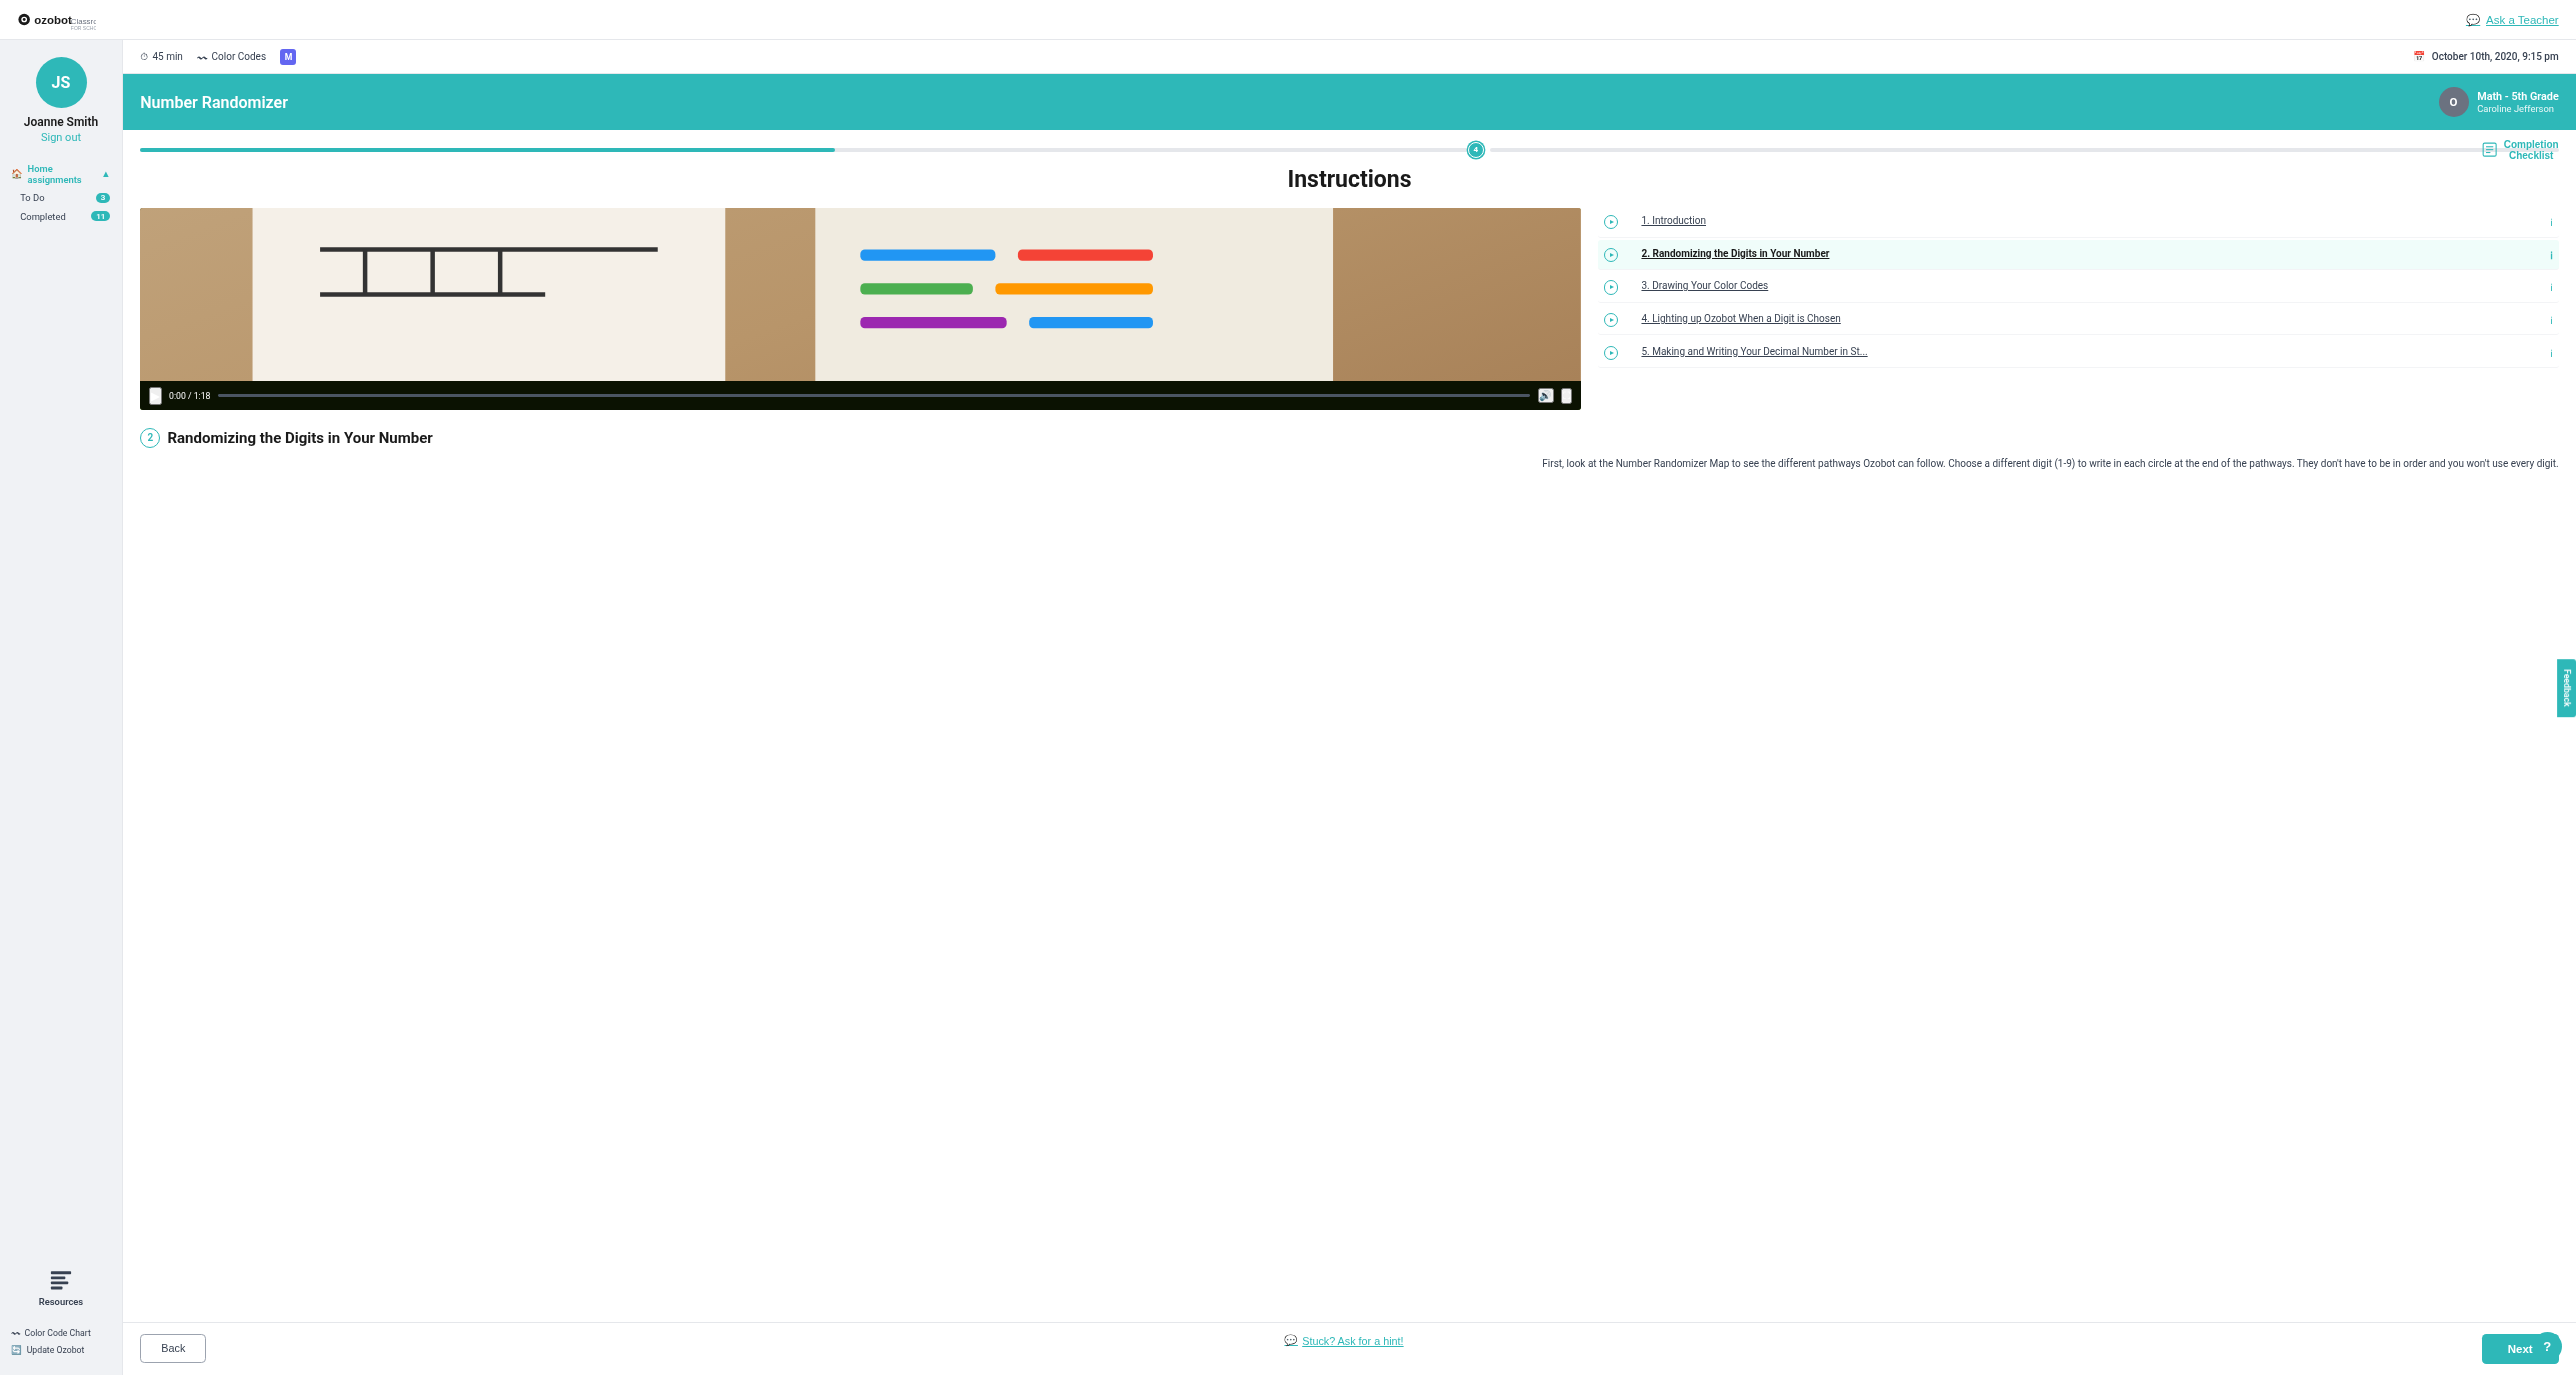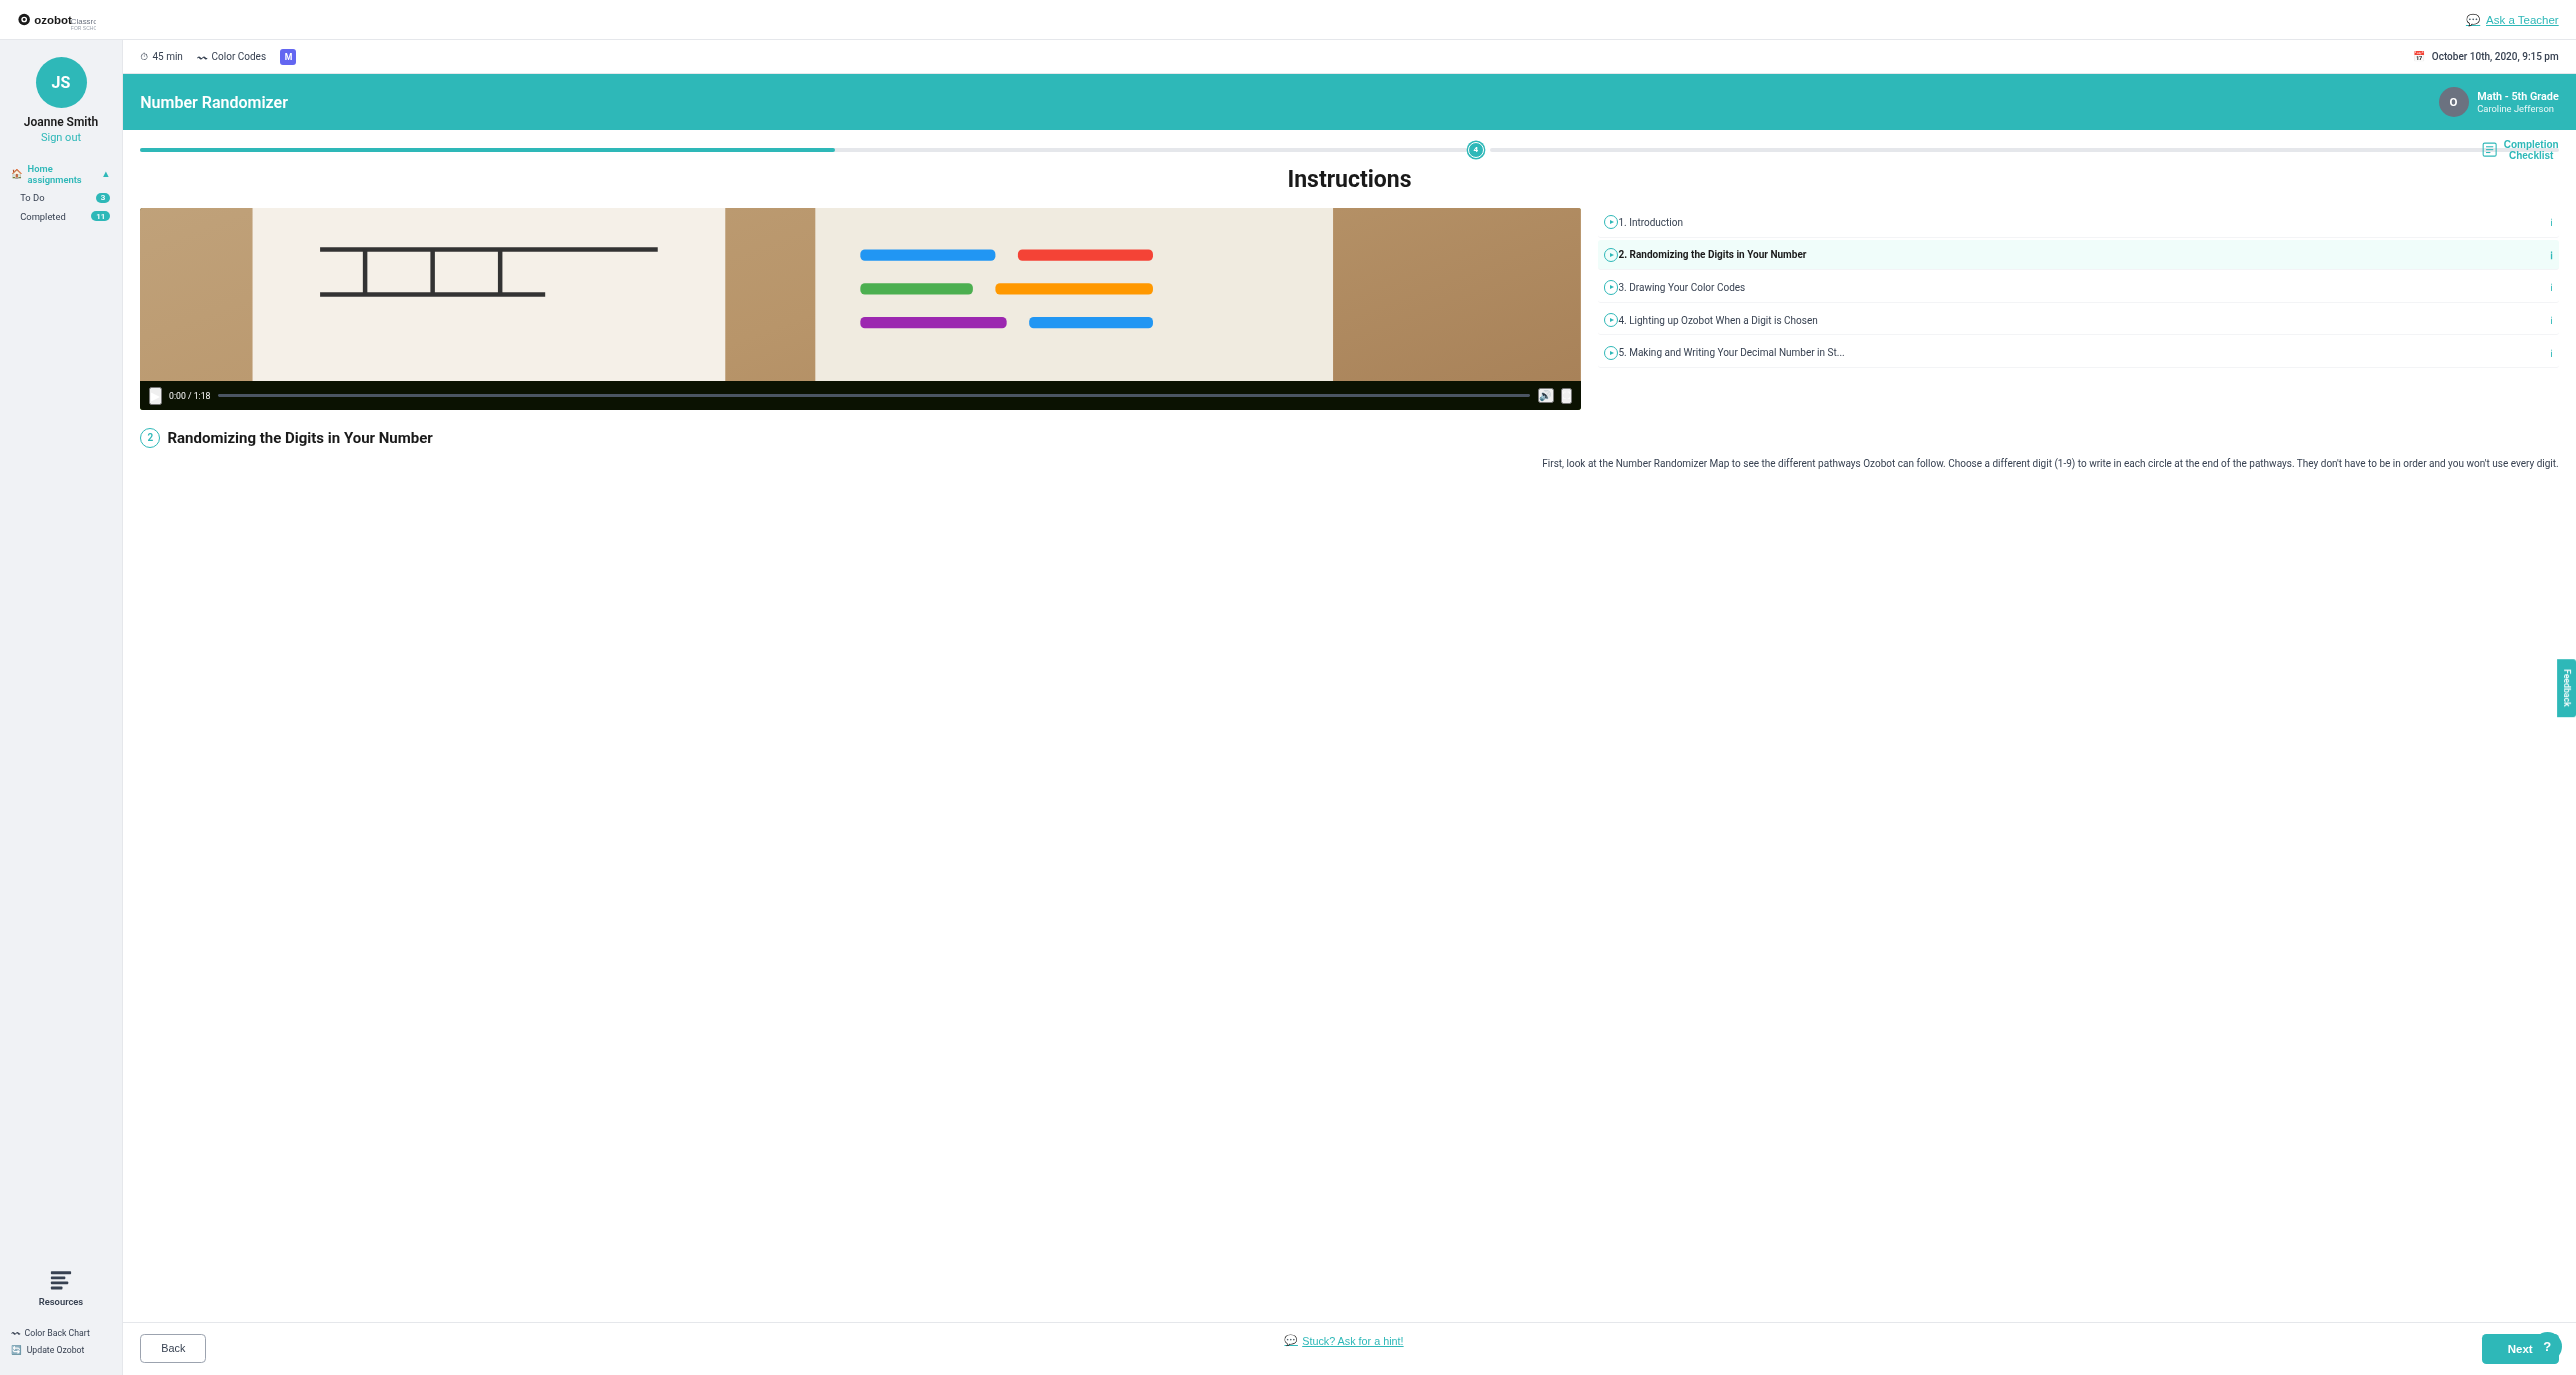--- a/index.html
+++ b/index.html
@@ -356,22 +356,23 @@
       color: #374151;
       border-bottom: 0.7px solid #f3f4f6;
     }
     .playlist-item.active {
       background: #f0fdfa;
       font-weight: 700;
       color: #1a1a1a;
     }
     .playlist-item-left {
       display: flex;
-      align-items: center;
-      gap: 0;
+      align-items: flex-start;
+      gap: 23px;
+      text-decoration: underline;
     }
     .play-circle {
       width: 14.4px;
       height: 14.4px;
       border-radius: 50%;
       border: 1.4px solid #2eb8b8;
       display: flex;
       align-items: center;
       justify-content: center;
       flex-shrink: 0;
@@ -550,21 +551,21 @@
         <svg width="26" height="26" viewBox="0 0 36 36">
           <rect x="4" y="6" width="28" height="4" rx="1" fill="#374151"></rect>
           <rect x="4" y="13" width="20" height="4" rx="1" fill="#374151"></rect>
           <rect x="4" y="20" width="24" height="4" rx="1" fill="#374151"></rect>
           <rect x="4" y="27" width="16" height="4" rx="1" fill="#374151"></rect>
         </svg>
         <span class="resources-label">Resources</span>
       </div>
       <div class="sidebar-link">
         <span>〰</span>
-        <span>Color Back Chart</span>
+        <span>Color Code Chart</span>
       </div>
       <div class="sidebar-link">
         <span>🔄</span>
         <span>Update Ozobot</span>
       </div>
     </div>
   </div>
 
   <div class="content-area">
 

